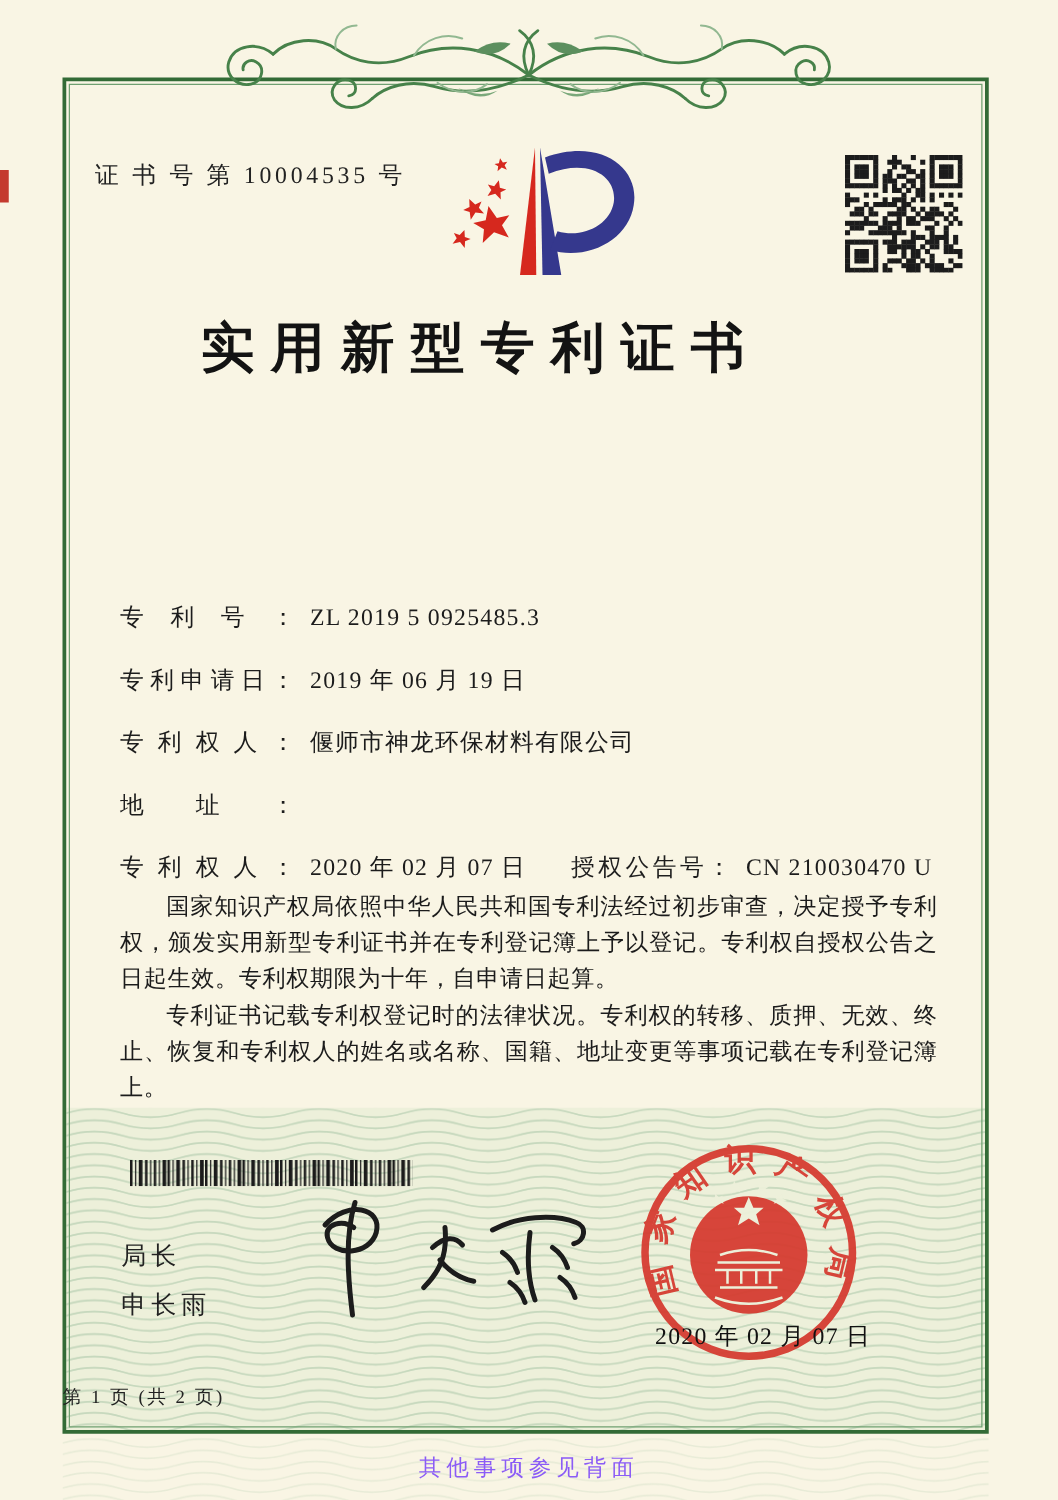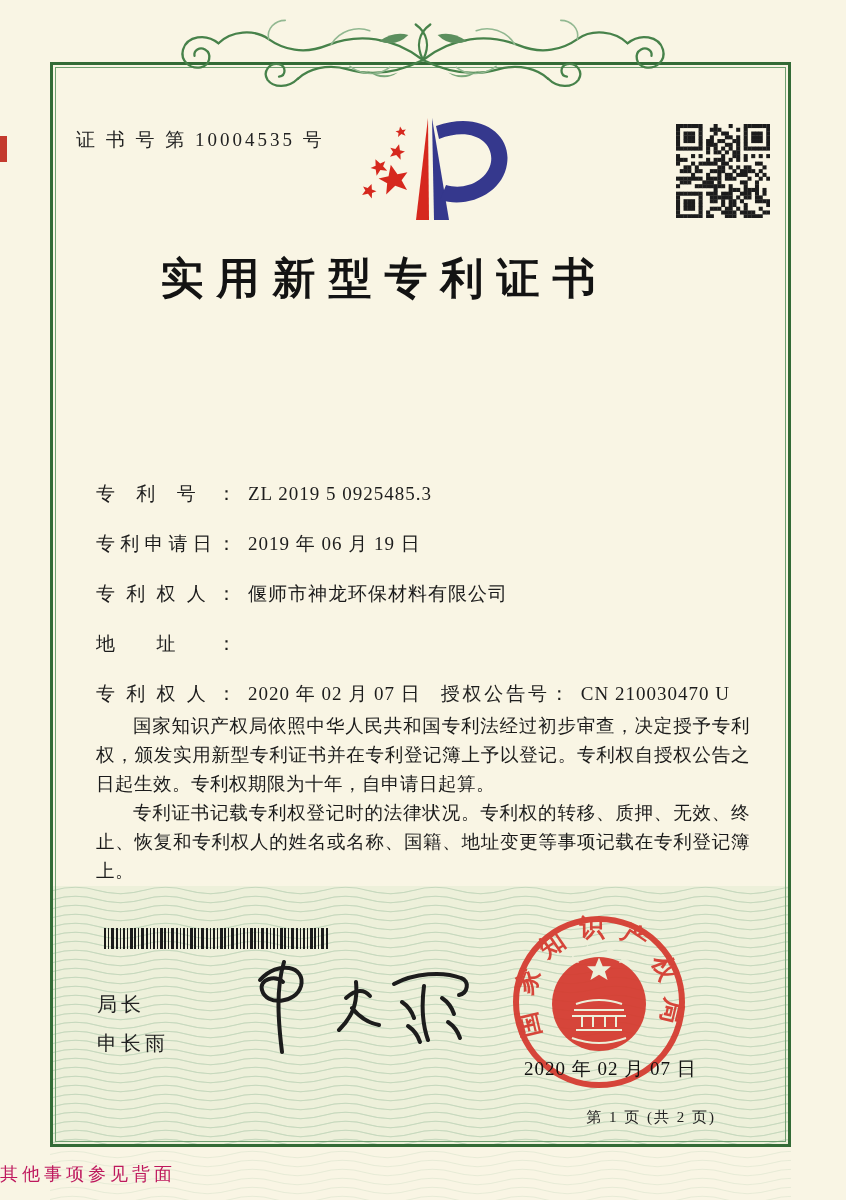--- a/index.html
+++ b/index.html
@@ -15,36 +15,36 @@
   .ornament{position:absolute;left:110px;top:12px;width:626px;height:96px;z-index:3;}
   .cert-no{position:absolute;left:76px;top:127px;font-size:19px;letter-spacing:3px;z-index:4;color:#222;}
   .logo{position:absolute;left:352px;top:112px;width:160px;height:118px;z-index:4;}
   .qr{position:absolute;left:676px;top:124px;width:94px;height:94px;z-index:4;}
   .title{position:absolute;left:50px;top:250px;width:669px;text-align:center;font-size:43px;
          font-weight:bold;letter-spacing:13px;color:#131313;z-index:4;}
   .frow{position:absolute;left:96px;width:660px;font-size:19px;z-index:4;display:flex;align-items:baseline;}
   .r1{top:368px}.r2{top:428px}.r3{top:481px}.r4{top:531px}.r5{top:581px}.r6{top:631px}.r7{top:681px}
   .flabel{display:inline-block;width:140px;text-align:justify;text-align-last:justify;flex:none;color:#1c1c1c;}
   .fvalue{margin-left:12px;letter-spacing:1px;color:#1c1c1c;white-space:nowrap;}
-  .flabel2{display:inline-block;width:128px;text-align:justify;text-align-last:justify;flex:none;margin-left:20px;}
+  .flabel2{display:inline-block;width:128px;text-align:justify;text-align-last:justify;flex:none;margin-left:36px;}
   .body-text{position:absolute;left:96px;top:712px;width:654px;font-size:18.5px;line-height:29px;
              text-align:justify;z-index:4;color:#1b1b1b;}
   .body-text p{margin:0;text-indent:2em;letter-spacing:.5px;}
   .barcode{position:absolute;left:104px;top:928px;width:226px;height:21px;z-index:4;}
   .director-title{position:absolute;left:97px;top:991px;font-size:20px;letter-spacing:4px;z-index:4;
                   font-family:"Liberation Sans","DejaVu Sans",sans-serif;color:#222;}
   .director-name{position:absolute;left:97px;top:1030px;font-size:20px;letter-spacing:4px;z-index:4;
                  font-family:"Liberation Sans","DejaVu Sans",sans-serif;color:#222;}
   .signature{position:absolute;left:226px;top:946px;width:268px;height:126px;z-index:5;}
   .seal{position:absolute;left:506px;top:906px;width:186px;height:188px;z-index:5;}
   .seal-date{position:absolute;left:524px;top:1056px;font-size:19px;letter-spacing:1px;z-index:6;color:#111;}
-  .page-footer{position:absolute;left:50px;top:1108px;width:666px;text-align:right;font-size:15px;
+  .page-footer{position:absolute;left:50px;top:1108px;width:666px;text-align:left;font-size:15px;
                letter-spacing:2px;z-index:4;color:#222;}
-  .back-note{position:absolute;left:0;top:1162px;width:846px;text-align:left;font-size:18px;
-             letter-spacing:4px;z-index:4;color:#be185d;}
+  .back-note{position:absolute;left:0;top:1162px;width:846px;text-align:center;font-size:18px;
+             letter-spacing:4px;z-index:4;color:#8b5cf6;}
 </style>
 </head>
 <body>
 
 <div class="page">
 
   <svg class="guilloche" viewBox="0 0 735 258" preserveAspectRatio="none">
     <defs>
       <pattern id="waves" width="90" height="9" patternUnits="userSpaceOnUse">
         <path d="M0,4.5 Q22.5,-2 45,4.5 T90,4.5" fill="none" stroke="#c6d8bd" stroke-width="1.2"></path>

